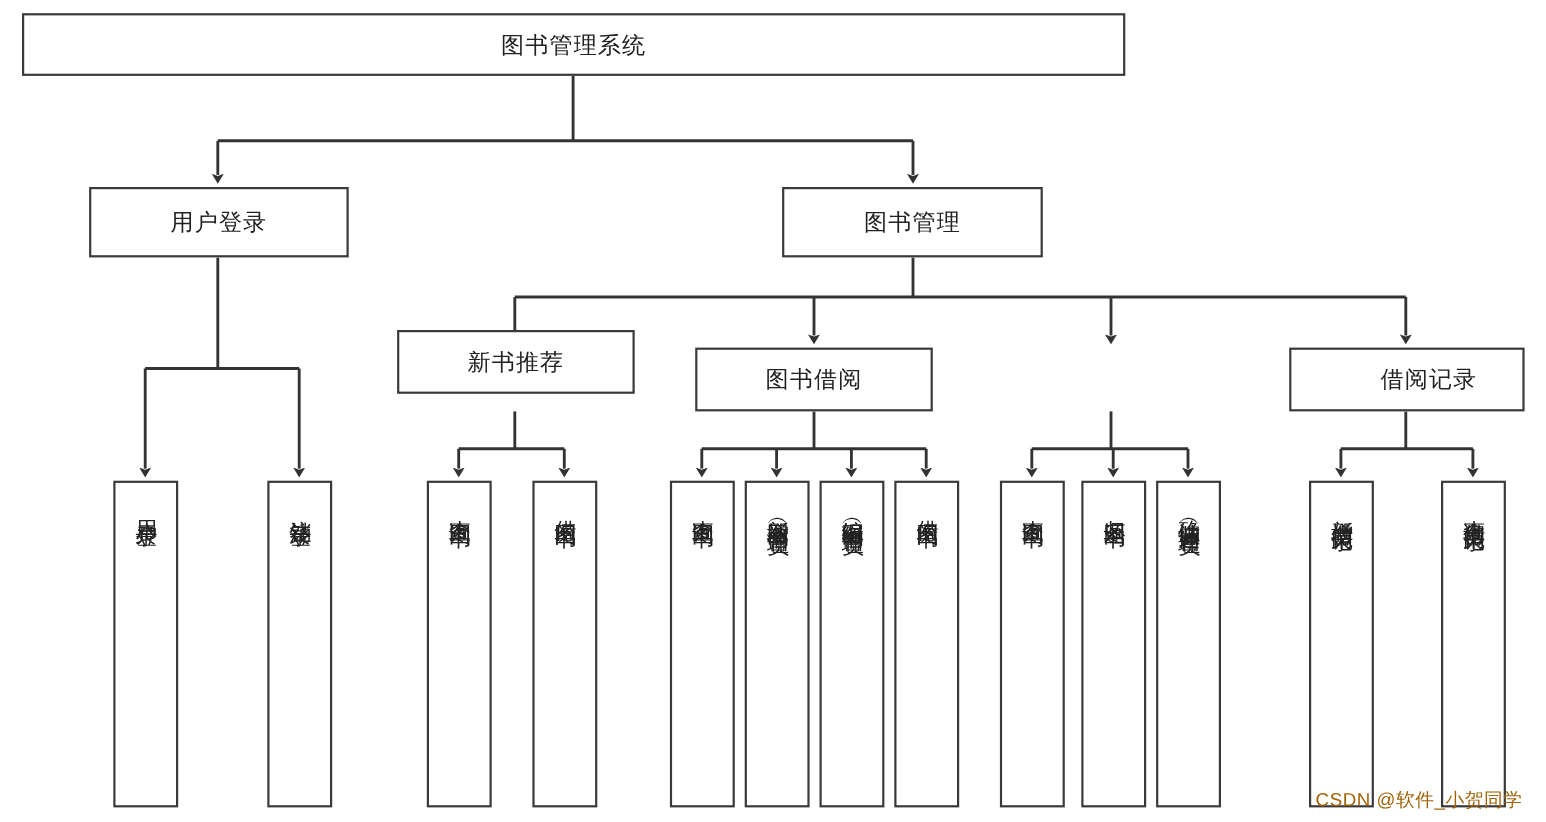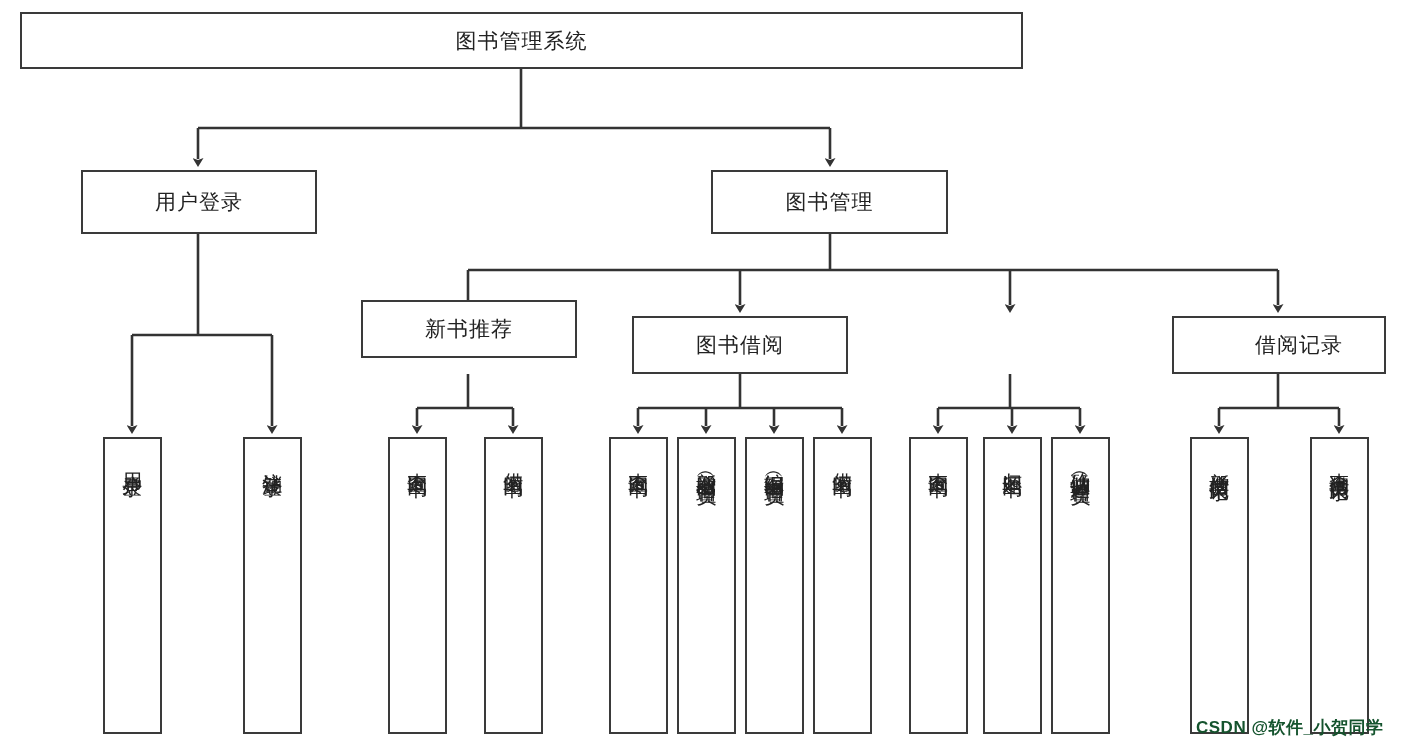--- a/index.html
+++ b/index.html
@@ -48,25 +48,24 @@
     text-orientation: upright;
     font-size: 20px;
     line-height: 1.12;
     letter-spacing: 2px;
     white-space: nowrap;
     color: #222222;
   }
   .watermark {
     position: absolute;
     font-size: 17px;
-    color: #14532d;
+    color: #a16207;
     letter-spacing: 0.5px;
     white-space: nowrap;
     font-family: "Liberation Sans", "DejaVu Sans", sans-serif;
-    font-weight: bold;
   }
 </style>
 </head>
 <body>
 
 <div id="canvas">
 
   <svg class="wires" viewBox="0 0 1405 747" xmlns="http://www.w3.org/2000/svg">
     <defs>
       <marker id="arrow" markerWidth="9" markerHeight="11" refX="1" refY="5.5" orient="auto" markerUnits="userSpaceOnUse">

